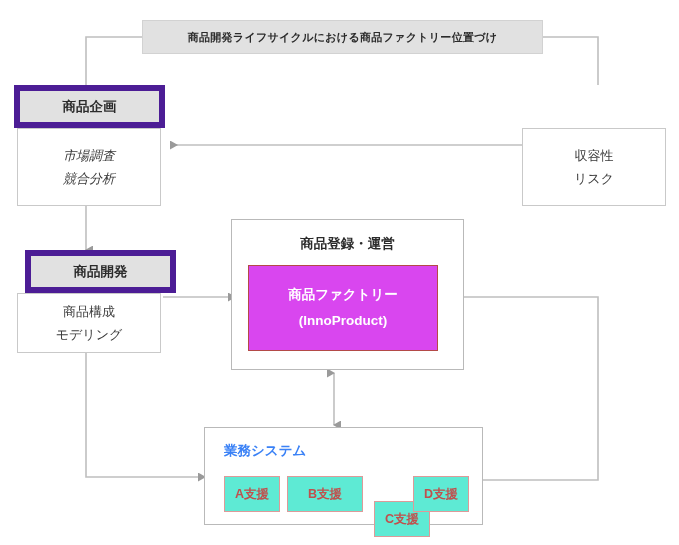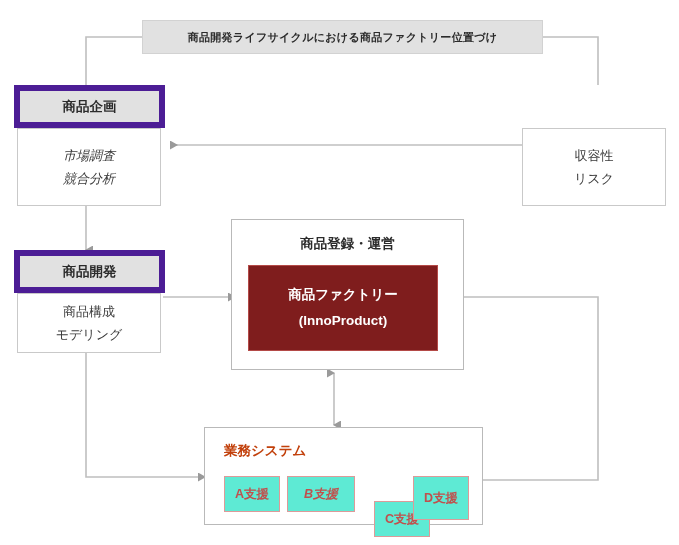--- a/index.html
+++ b/index.html
@@ -78,39 +78,39 @@
     position: absolute;
     width: 100%;
     text-align: center;
     font-weight: bold;
     font-size: 13.5px;
     color: #2b2b2b;
   }
 
   
   .redbox {
-    background: #7f1d1d;
+    background: #d946ef;
     border: 1px solid #b44a47;
     display: flex;
     flex-direction: column;
     align-items: center;
     justify-content: center;
     gap: 10px;
     color: #ffffff;
     font-weight: bold;
     font-size: 13.5px;
   }
   .redbox span { line-height: 1.2; display: block; }
 
   
   .panel-title-left {
     position: absolute;
     font-weight: bold;
     font-size: 13.5px;
-    color: #c2410c;
+    color: #3b82f6;
   }
   .chip {
     position: absolute;
     box-sizing: border-box;
     background: #5eead4;
     border: 1px solid #dd9a99;
     display: flex;
     align-items: center;
     justify-content: center;
     color: #c0504d;
@@ -165,36 +165,36 @@
   <div class="node phase-body" style="left:17px; top:128px; width:144px; height:78px;font-style:italic;">
     <span>市場調査</span>
     <span>競合分析</span>
   </div>
 
   <div class="node phase-body" style="left:522px; top:128px; width:144px; height:78px;">
     <span>収容性</span>
     <span>リスク</span>
   </div>
 
-  <div class="node phase-head" style="left:14px; top:250px; width:151px; height:43px;">商品開発</div>
+  <div class="node phase-head" style="left:25px; top:250px; width:151px; height:43px;">商品開発</div>
   <div class="node phase-body" style="left:17px; top:293px; width:144px; height:60px;">
     <span>商品構成</span>
     <span>モデリング</span>
   </div>
 
   <div class="node panel" style="left:231px; top:219px; width:233px; height:151px;">
     <div class="panel-title" style="left:0; top:15px;">商品登録・運営</div>
   </div>
   <div class="node redbox" style="left:248px; top:265px; width:190px; height:86px;">
     <span>商品ファクトリー</span>
     <span>(InnoProduct)</span>
   </div>
 
   <div class="node panel" style="left:204px; top:427px; width:279px; height:98px;">
     <div class="panel-title-left" style="left:19px; top:14px;">業務システム</div>
   </div>
 
   <div class="chip" style="left:224px; top:476px; width:56px; height:36px;">A支援</div>
-  <div class="chip" style="left:287px; top:476px; width:68px; height:36px;font-style:italic;">B支援</div>
+  <div class="chip" style="left:287px; top:476px; width:76px; height:36px;">B支援</div>
   <div class="chip" style="left:350px; top:501px; width:56px; height:36px;margin-left:24px;">C支援</div>
-  <div class="chip" style="left:413px; top:476px; width:56px; height:44px;">D支援</div>
+  <div class="chip" style="left:413px; top:476px; width:56px; height:36px;">D支援</div>
 
 </div>
 
 </body></html>

